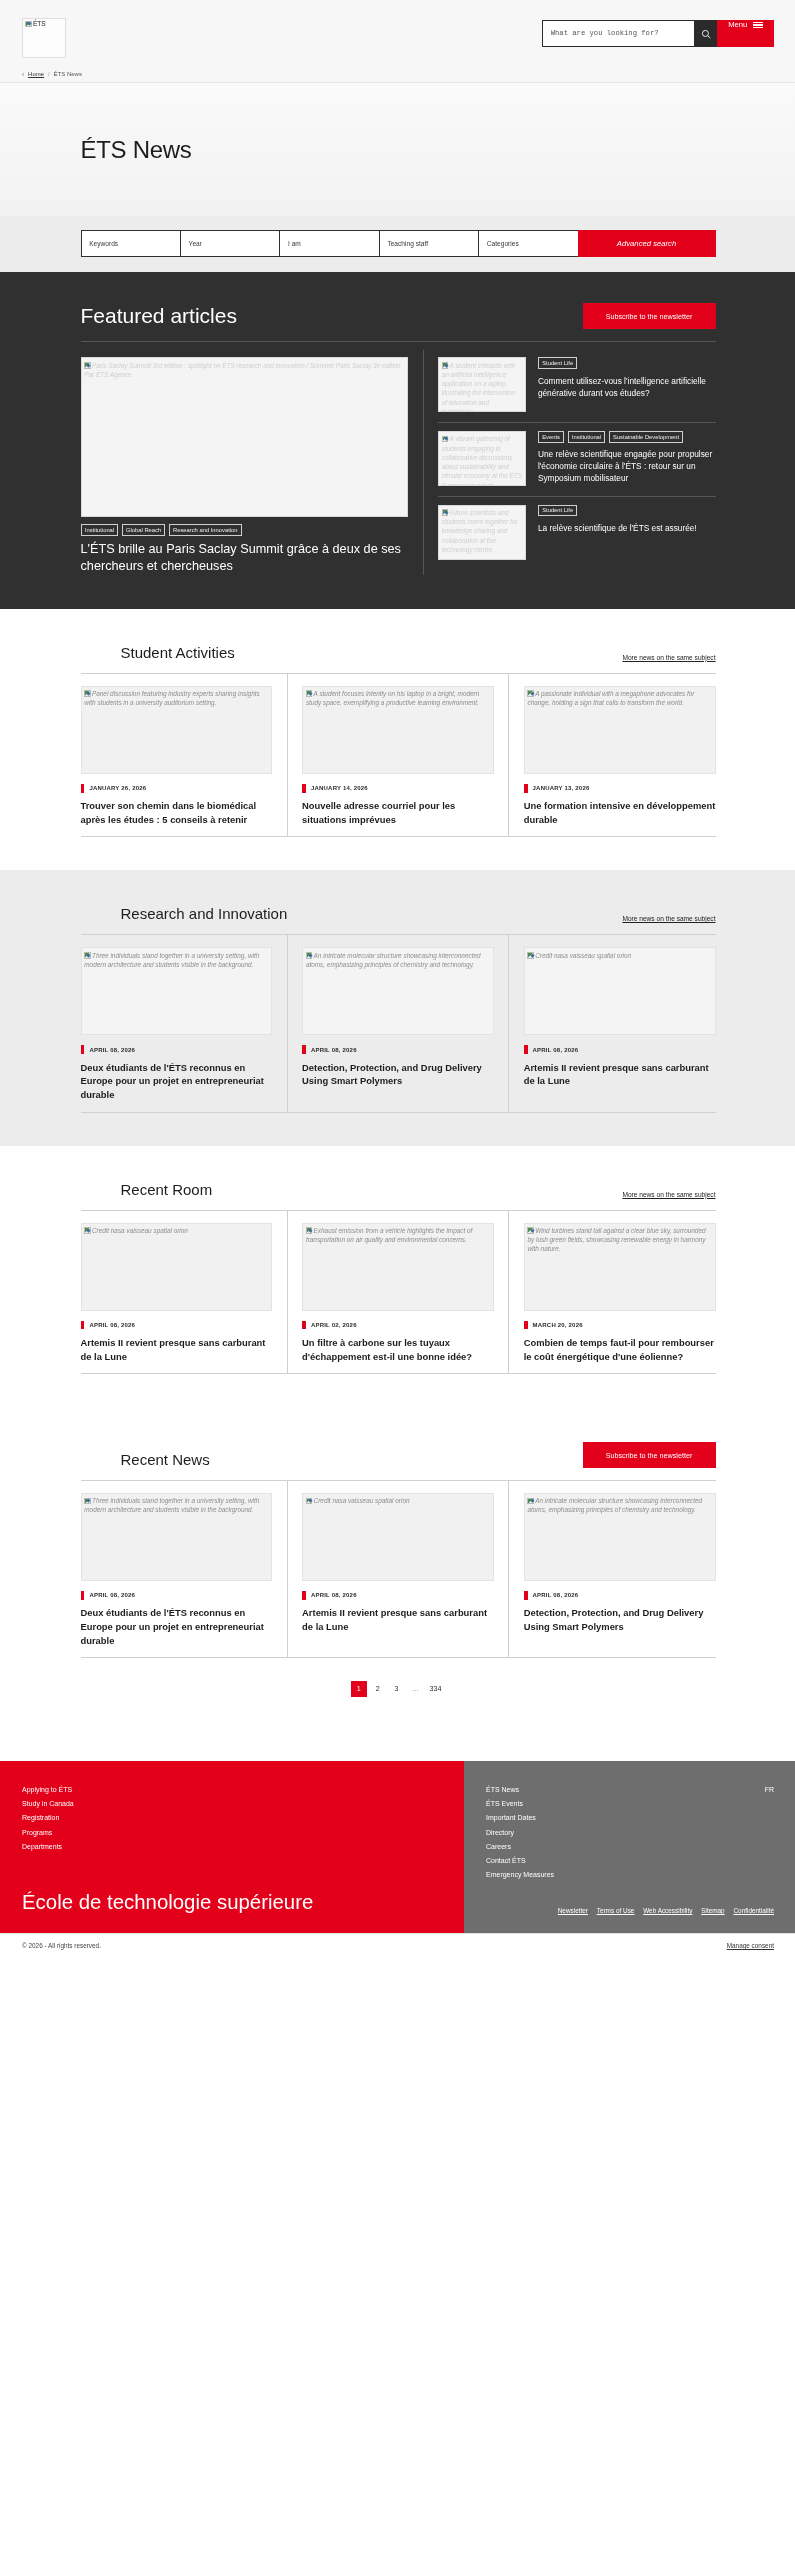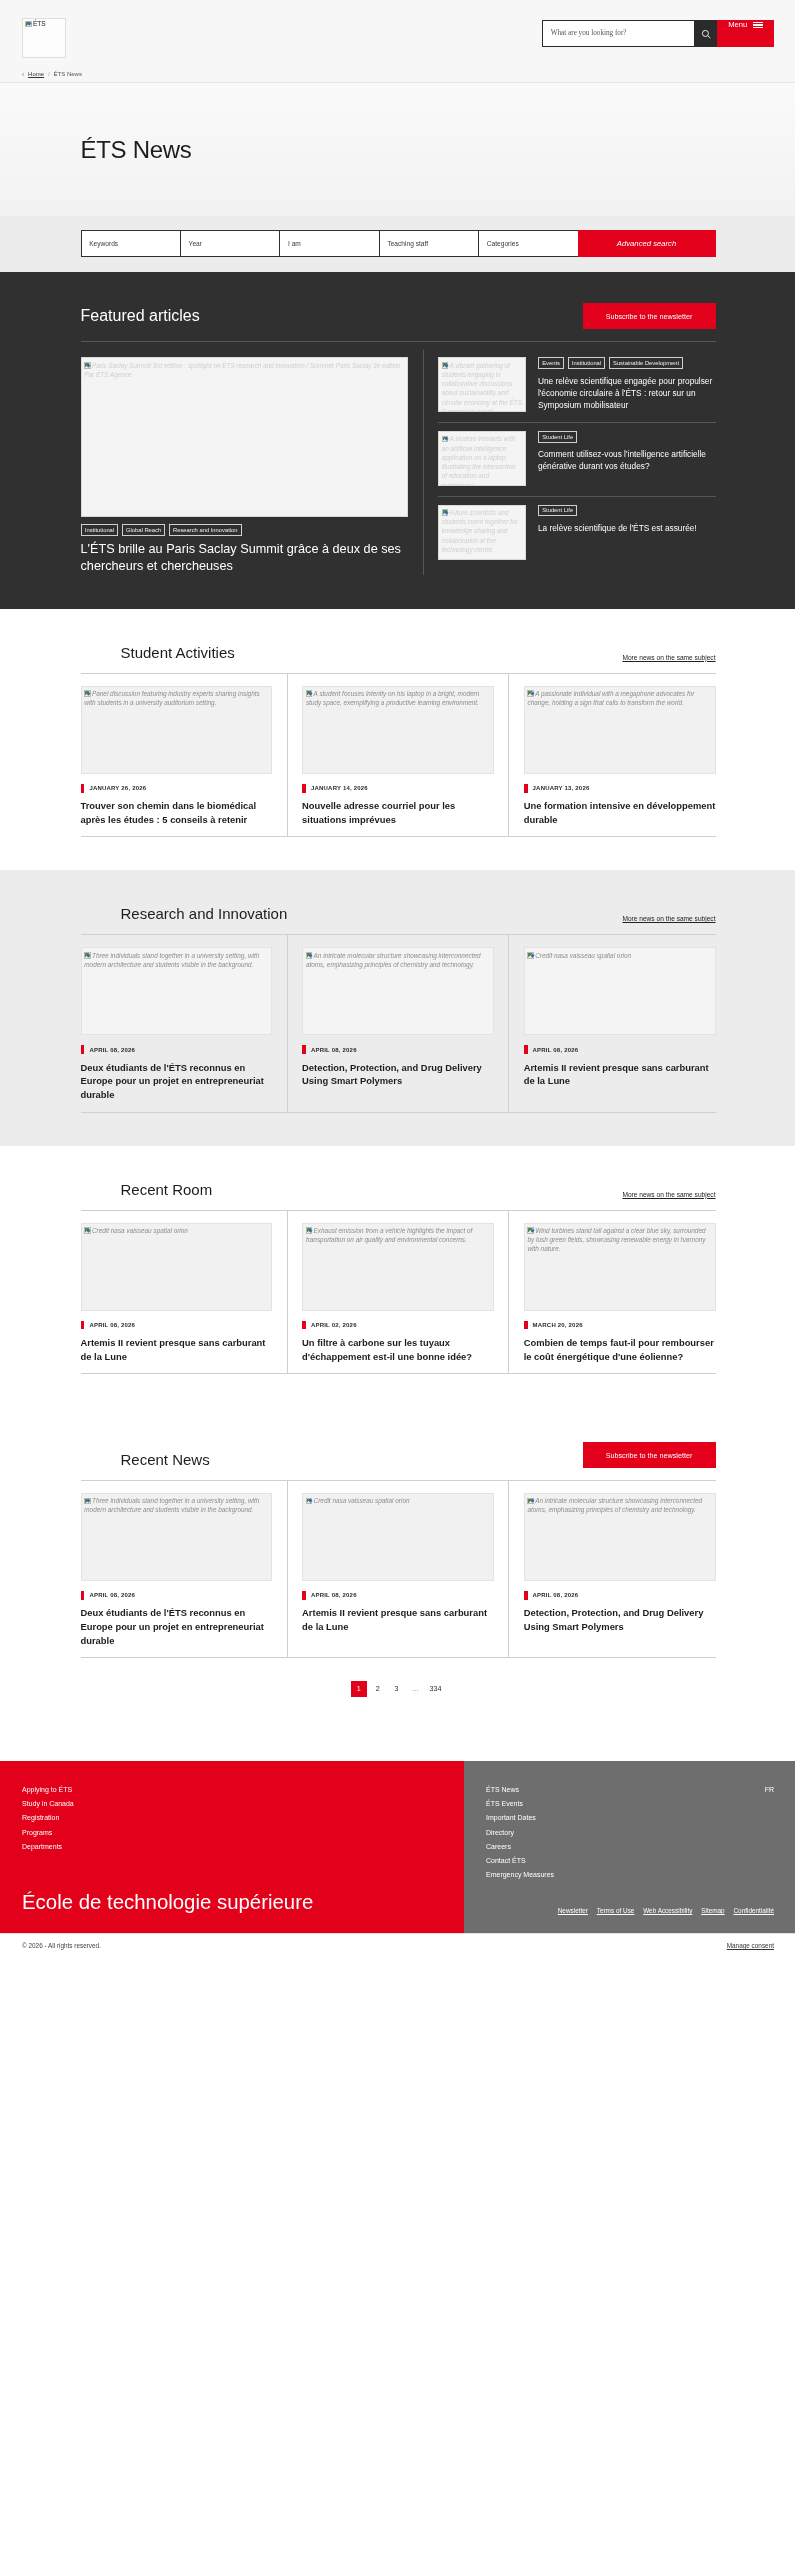--- a/index.html
+++ b/index.html
@@ -61,21 +61,21 @@
     height: 26.5px;
     width: 232px;
   }
   .search-input {
     flex: 1;
     border: 0.6px solid #2b2b2b;
     border-right: none;
     background: #fff;
     padding: 0 7.7px;
     font-size: 7.2px;
-    font-family: Liberation Serif, serif;
+    font-family: Liberation Mono, monospace;
     color: #333;
     outline: none;
   }
   .search-input::placeholder { color: #555; }
   .search-btn {
     width: 23px;
     background: #2b2b2b;
     border: 0.6px solid #2b2b2b;
     cursor: pointer;
     position: relative;
@@ -167,21 +167,21 @@
     background: #303030;
     color: #fff;
     padding: 31px 0 34px;
   }
   .feat-head {
     display: flex;
     align-items: center;
     justify-content: space-between;
     margin-bottom: 12px;
   }
-  .feat-title { font-size: 16px; font-weight: 400; }
+  .feat-title { font-size: 21px; font-weight: 400; }
   .btn-news {
     background: #e2001a;
     color: #fff;
     font-size: 7.2px;
     border: none;
     padding: 8.3px 15.5px;
     min-width: 133px;
     cursor: pointer;
     font-family: "Liberation Sans", sans-serif;
   }
@@ -406,41 +406,41 @@
             <span class="tag">Global Reach</span>
             <span class="tag">Research and Innovation</span>
           </div>
           <h3 class="feat-main-title">L'ÉTS brille au Paris Saclay Summit grâce à deux de ses chercheurs et chercheuses</h3>
         </div>
 
         <div class="feat-side">
 
           <div class="side-item">
             <div class="ph side-thumb">
+              <span class="broken-ico"></span><span>A student interacts with an artificial intelligence application on a laptop, illustrating the intersection of education and technology.</span>
+            </div>
+            <div class="side-body">
+              <div class="feat-tags" style="margin-top:0">
+                <span class="tag">Student Life</span>
+              </div>
+              <h4 class="side-title">Comment utilisez-vous l'intelligence artificielle générative durant vos études?</h4>
+            </div>
+          </div>
+
+          <div class="side-item">
+            <div class="ph side-thumb">
               <span class="broken-ico"></span><span>A vibrant gathering of students engaging in collaborative discussions about sustainability and circular economy at the ÉTS Symposium event.</span>
             </div>
             <div class="side-body">
               <div class="feat-tags" style="margin-top:0">
                 <span class="tag">Events</span>
                 <span class="tag">Institutional</span>
                 <span class="tag">Sustainable Development</span>
               </div>
               <h4 class="side-title">Une relève scientifique engagée pour propulser l'économie circulaire à l'ÉTS : retour sur un Symposium mobilisateur</h4>
-            </div>
-          </div>
-
-          <div class="side-item">
-            <div class="ph side-thumb">
-              <span class="broken-ico"></span><span>A student interacts with an artificial intelligence application on a laptop, illustrating the intersection of education and technology.</span>
-            </div>
-            <div class="side-body">
-              <div class="feat-tags" style="margin-top:0">
-                <span class="tag">Student Life</span>
-              </div>
-              <h4 class="side-title">Comment utilisez-vous l'intelligence artificielle générative durant vos études?</h4>
             </div>
           </div>
 
           <div class="side-item">
             <div class="ph side-thumb">
               <span class="broken-ico"></span><span>Future scientists and students come together for knowledge sharing and collaboration at the technology centre.</span>
             </div>
             <div class="side-body">
               <div class="feat-tags" style="margin-top:0">
                 <span class="tag">Student Life</span>

